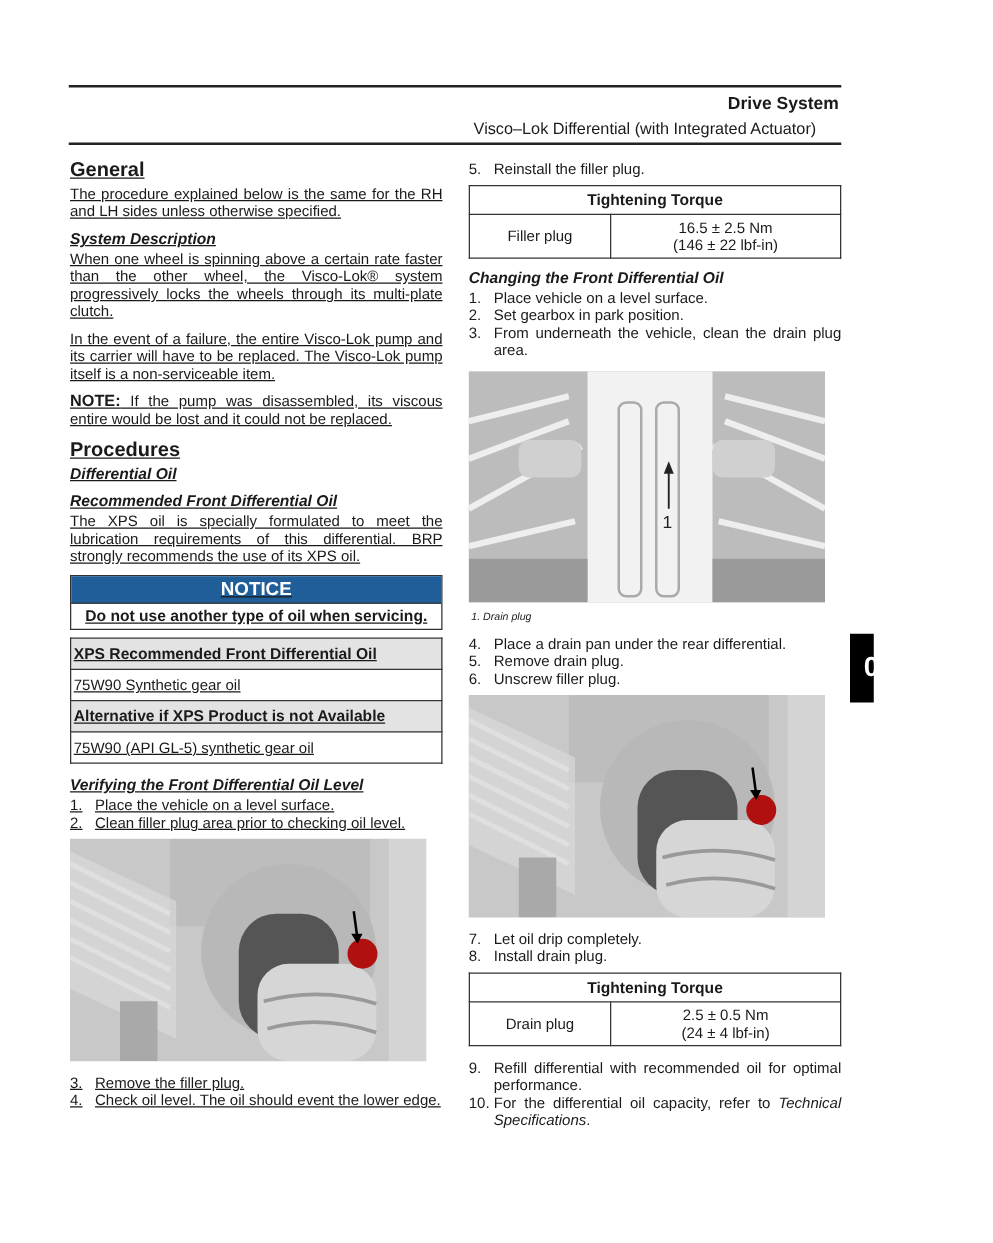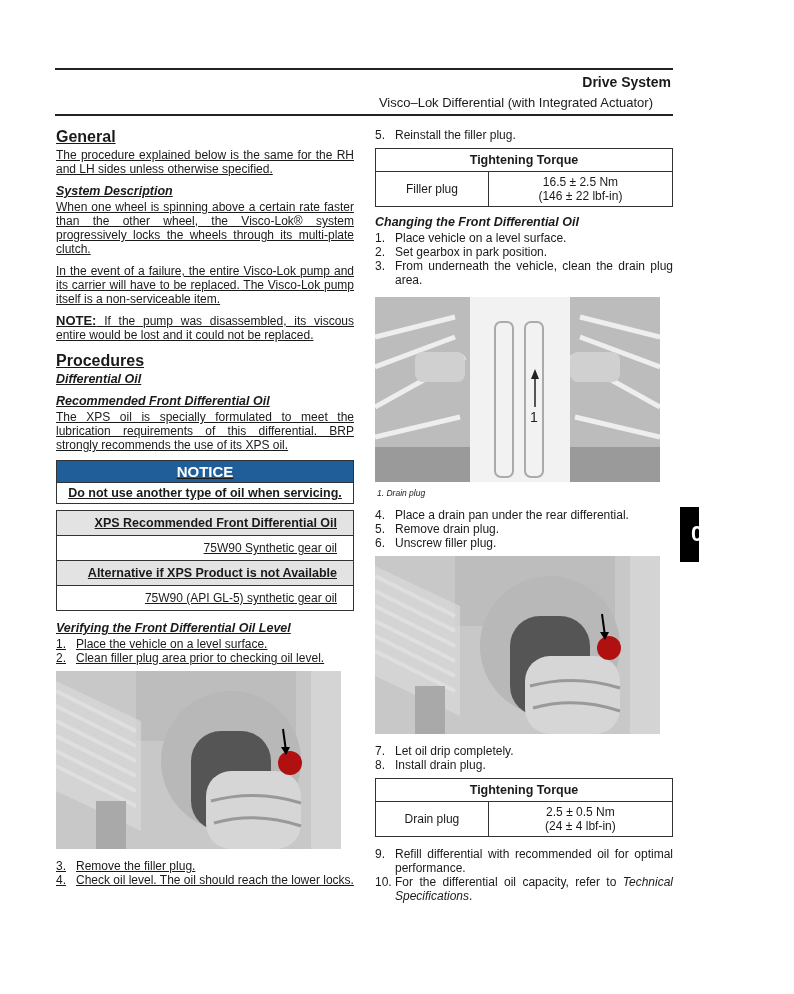--- a/index.html
+++ b/index.html
@@ -16,21 +16,21 @@
   p { font-size:12px; line-height:14px; margin:0 0 8px 0; text-align:justify; }
   .note-lbl { font-weight:bold; font-size:13px; }
   ol { margin:0 0 6px 0; padding:0; list-style:none; font-size:12px; line-height:14px; }
   ol li { display:flex; }
   ol li .n { width:20px; flex:none; }
   ol li .t { flex:1; text-align:justify; }
   .notice { border:1.5px solid #333; margin:6px 0 6px 0; }
   .notice-head { background:#1f5e99; color:#ffffff; text-align:center; font-weight:bold; font-size:15px; padding:2px 0; border-bottom:1.5px solid #333; }
   .notice-body { text-align:center; font-weight:bold; font-size:12.5px; padding:3px 0; }
   table.oil { width:100%; border-collapse:collapse; margin-bottom:10px; }
-  table.oil td { border:1.5px solid #333; text-align:right; font-size:12px; padding:5px 16px;margin-left:16px; }
+  table.oil td { border:1.5px solid #333; text-align:left; font-size:12px; padding:5px 2px;margin-left:16px; }
   table.oil td.h { background:#e3e3e3; font-weight:bold; font-size:12.5px; }
   table.tq { width:100%; border-collapse:collapse; margin:4px 0 8px 0; }
   table.tq td { border:1.5px solid #333; text-align:center; font-size:12px; padding:3px; }
   table.tq td.h { font-weight:bold; font-size:12.5px; padding:4px; }
   table.tq td.k { width:38%; }
   .fig { position:relative; background:#cfcfcf; overflow:hidden; margin:6px 0 6px 0; }
   .caption { font-size:8.5px; font-style:italic; margin:2px 0 10px 2px; }
   .side-tab { position:absolute; left:680px; top:507px; width:19px; height:55px; background:#000; }
   .side-tab span { position:absolute; left:11px; top:14px; color:#fff; font-weight:bold; font-size:22px; }
 </style>
@@ -114,21 +114,21 @@
     </svg>
   </div>
 
   <ol style="margin-top:10px;">
     <li>
         <span class="n">3.</span>
         <span class="t">Remove the filler plug.</span>
       </li>
     <li>
         <span class="n">4.</span>
-        <span class="t">Check oil level. The oil should reach the lower locks.</span>
+        <span class="t">Check oil level. The oil should event the lower edge.</span>
       </li>
   </ol>
 </div>
 
 <div class="col right" style="top:128px;">
   <ol>
     <li>
         <span class="n">5.</span>
         <span class="t">Reinstall the filler plug.</span>
       </li>

